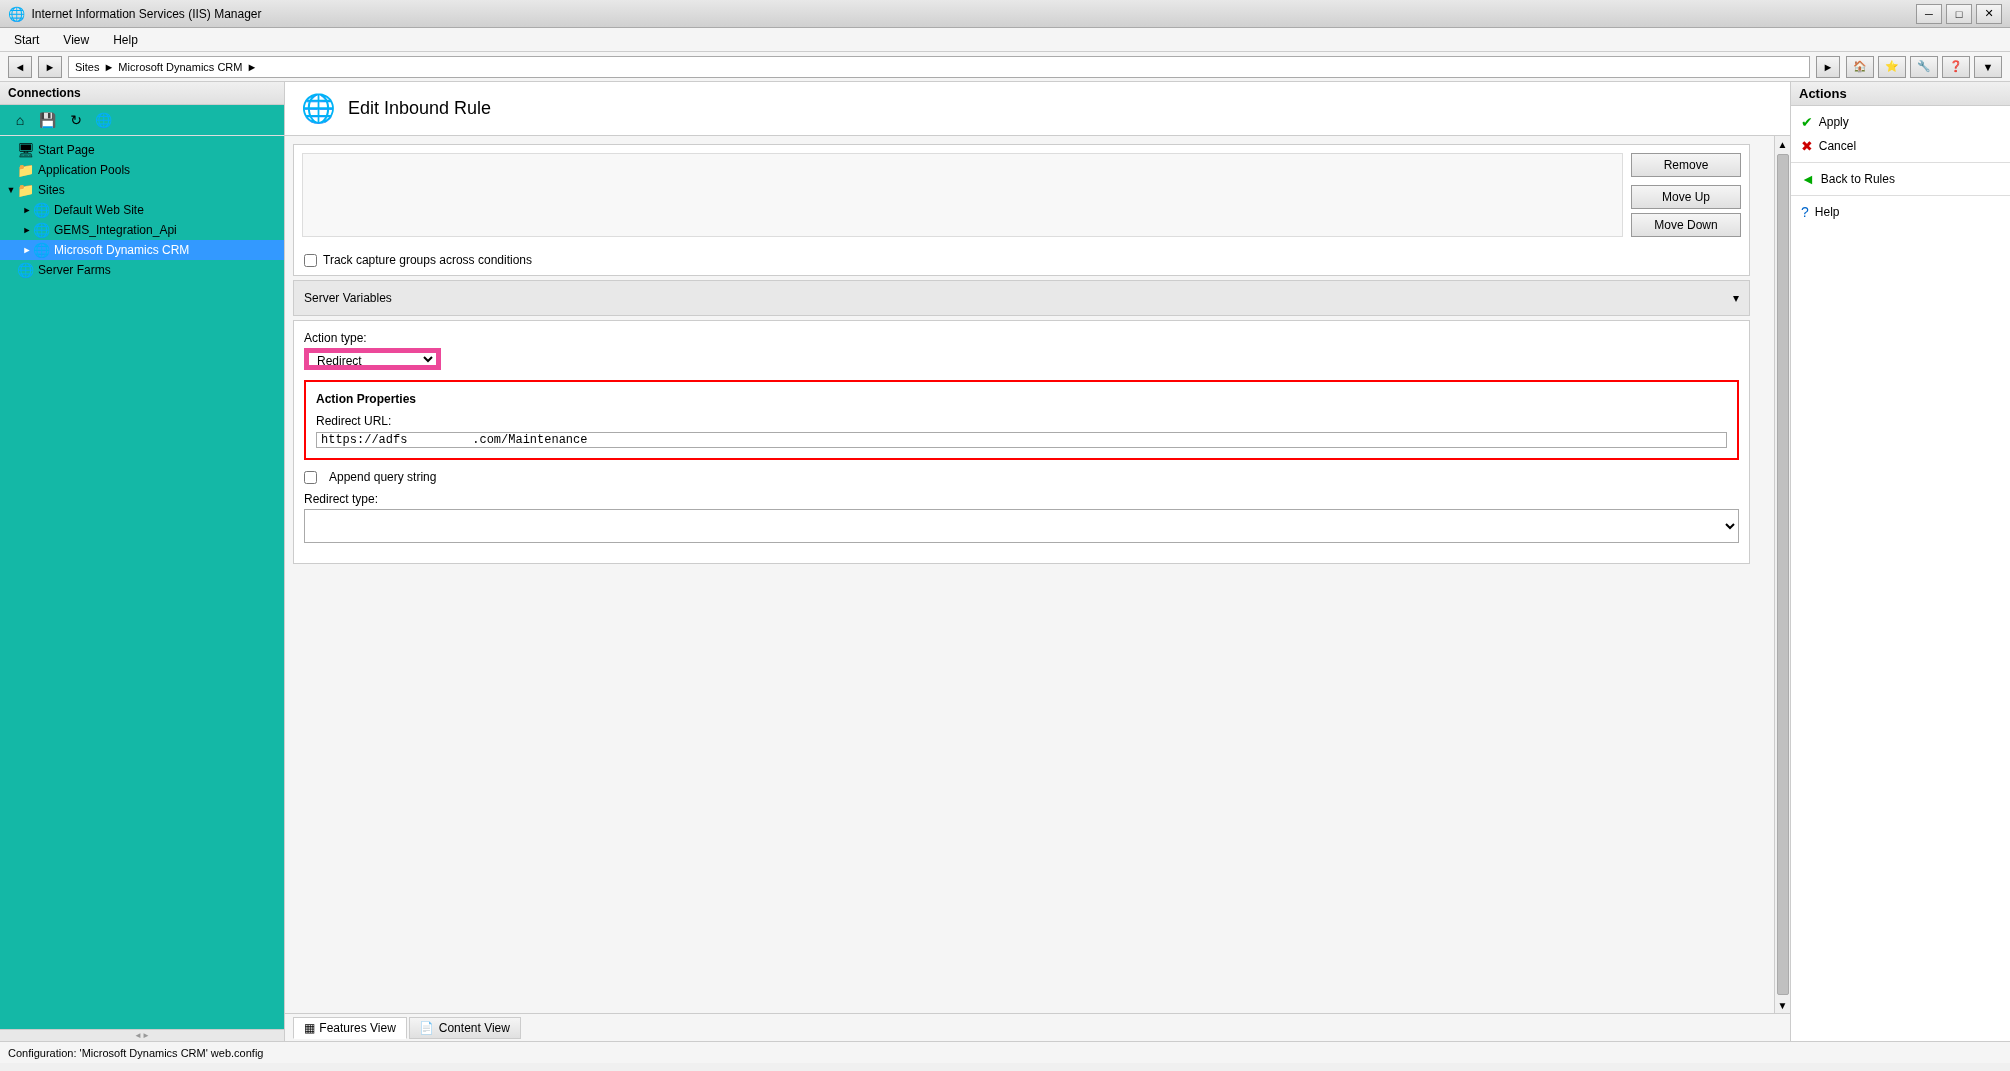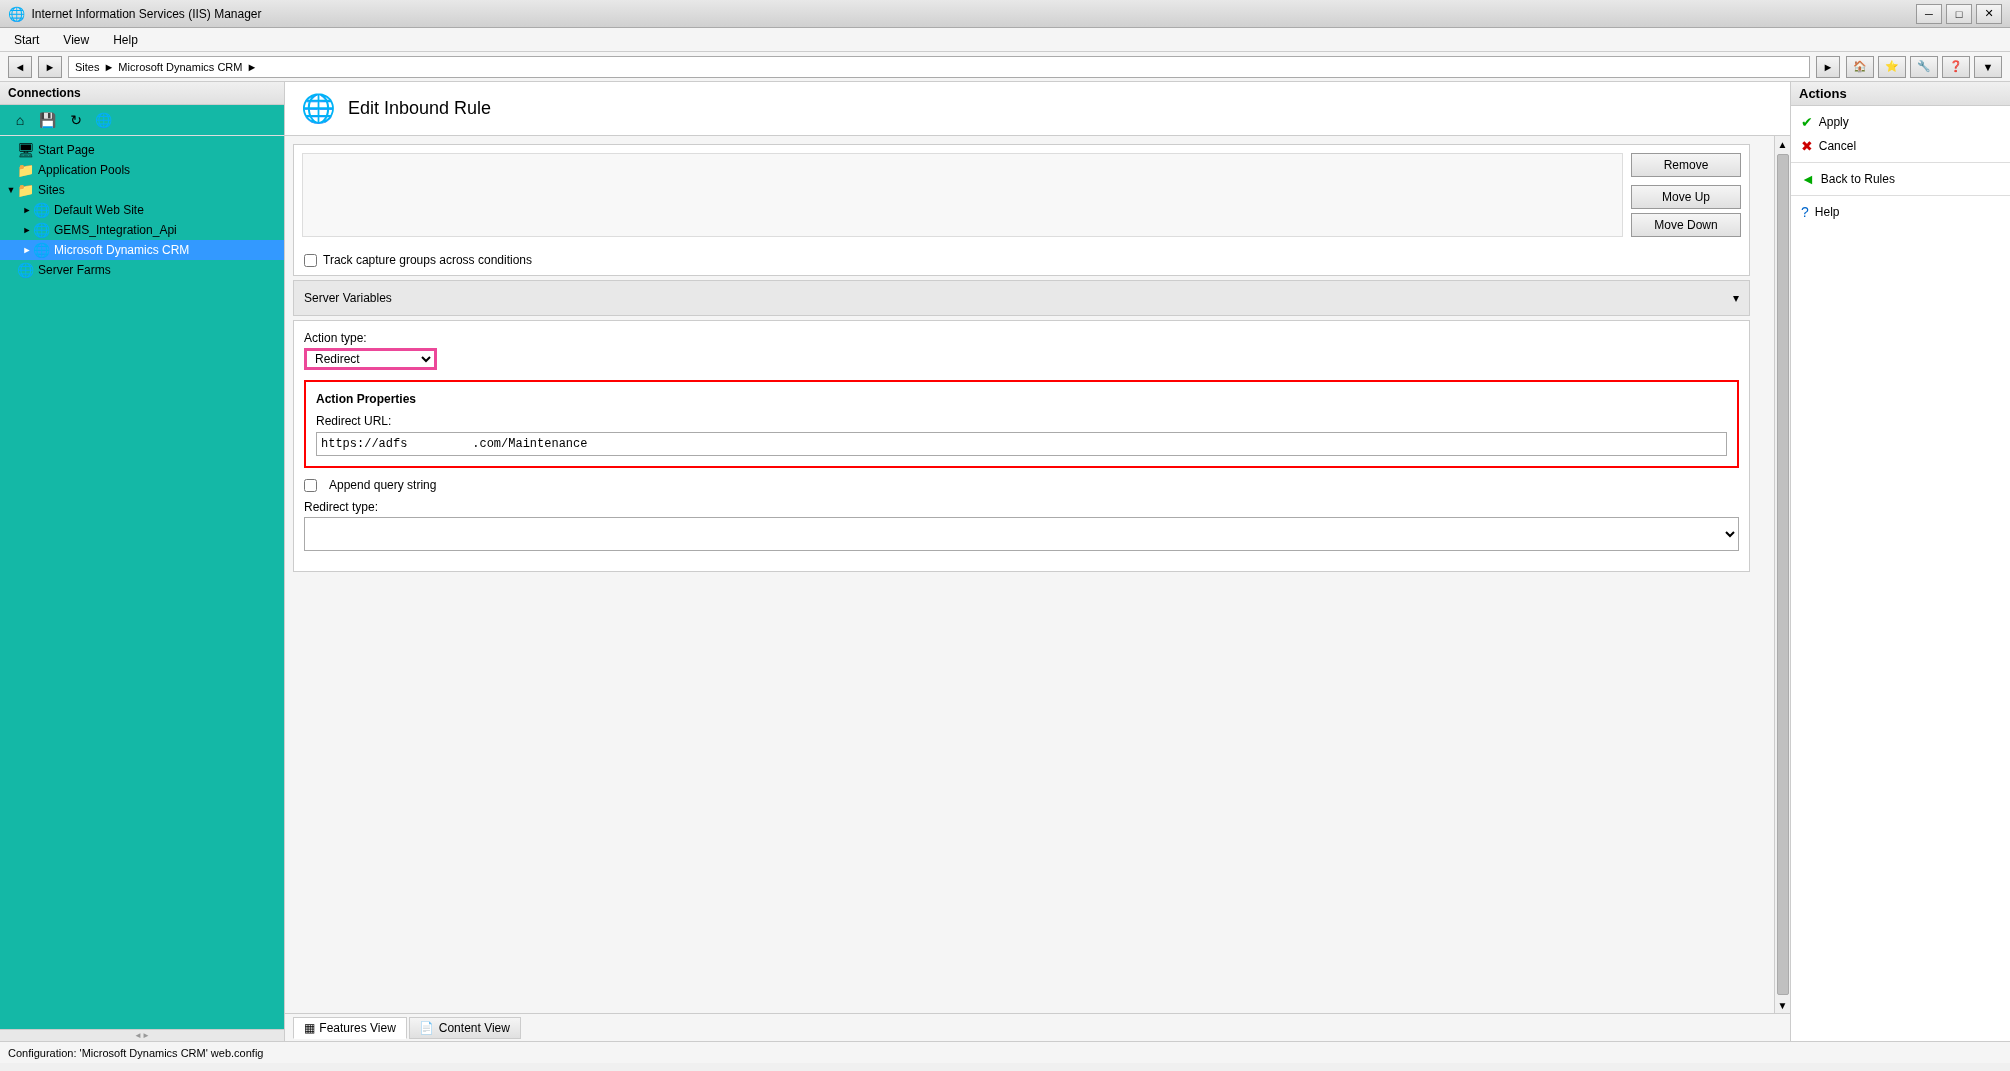--- a/index.html
+++ b/index.html
@@ -92,32 +92,32 @@
       padding: 6px 10px; background: #e8e8e8; border-bottom: 1px solid #ccc;
     }
     .action-title-box {
       border: 2px solid red; padding: 2px 8px; font-weight: bold; font-size: 13px;
     }
     .action-body { padding: 10px; }
 
     .form-group { margin-bottom: 10px; }
     .form-label { font-size: 12px; margin-bottom: 3px; display: block; }
     .form-select {
-      height: 22px; border: 3px solid #ec4899; padding: 0 4px; font-size: 12px;
+      height: 22px; border: 5px solid #ec4899; padding: 0 4px; font-size: 12px;
       background: white; cursor: pointer; min-width: 120px;
     }
 
     
     .action-properties-box {
       border: 2px solid red; padding: 10px; margin-bottom: 10px;
     }
     .action-properties-title { font-size: 12px; margin-bottom: 8px; font-weight: bold; }
     .redirect-url-label { font-size: 12px; margin-bottom: 4px; }
     .redirect-url-input {
-      width: 100%; height: 24px; border: 1px solid #aaa; padding: 0 4px; font-size: 12px;
+      width: 100%; height: 16px; border: 1px solid #aaa; padding: 0 4px; font-size: 12px;
       font-family: 'Courier New', monospace;
     }
 
     .append-query { display: flex; align-items: flex-end; gap: 12px; margin-bottom: 8px; }
     .append-query input[type=checkbox] { width: 13px; height: 13px; }
 
     .redirect-type-select {
       width: 100%; height: 24px; border: 1px solid #aaa; padding: 16px 4px; font-size: 12px;
       background: white; cursor: pointer;
     }

